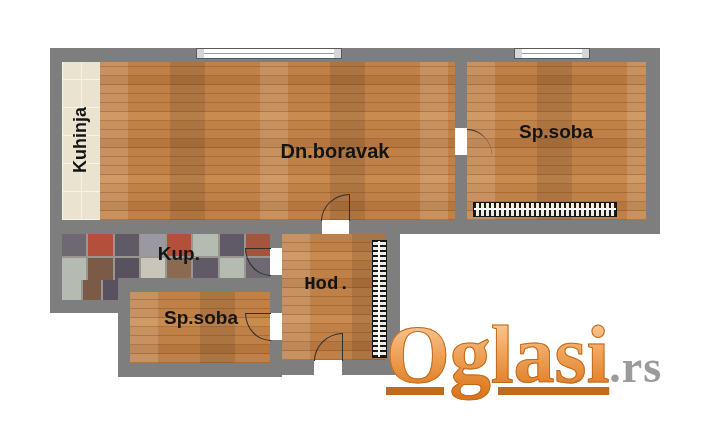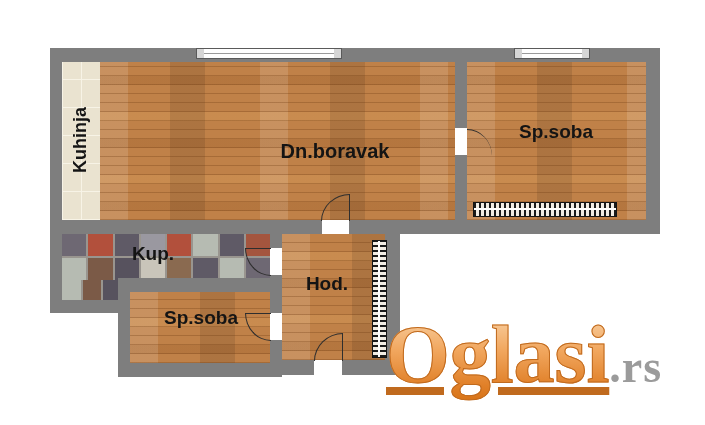--- a/index.html
+++ b/index.html
@@ -133,21 +133,21 @@
 
   <div class="gap" style="left:270px;top:313px;width:12px;height:27px;"></div>
   <div class="arc arc-bl" style="left:245px;top:313px;width:25px;height:26px;"></div>
 
   <div class="gap" style="left:314px;top:360px;width:28px;height:15px;"></div>
   <div class="arc arc-tl" style="left:314px;top:333px;width:27px;height:27px;"></div>
 
   <div class="room-label label-vertical" style="left:21px;top:130px;width:120px;height:20px;font-size:18px;">Kuhinja</div>
   <div class="room-label" style="left:250px;top:140px;width:170px;font-size:20px;">Dn.boravak</div>
   <div class="room-label" style="left:486px;top:122px;width:140px;">Sp.soba</div>
-  <div class="room-label" style="left:113px;top:244px;width:80px;">Kup.</div>
+  <div class="room-label" style="left:120px;top:244px;width:80px;text-align:right;">Kup.</div>
   <div class="room-label" style="left:131px;top:308px;width:140px;">Sp.soba</div>
-  <div class="room-label" style="left:287px;top:274px;width:80px;">Hod.</div>
+  <div class="room-label" style="left:287px;top:274px;width:80px;font-family:Liberation Mono, monospace;">Hod.</div>
 
   <div class="watermark">
     <span class="brand">Oglasi</span><span class="tld">.rs</span>
   </div>
 
 </div>
 
 </body></html>

